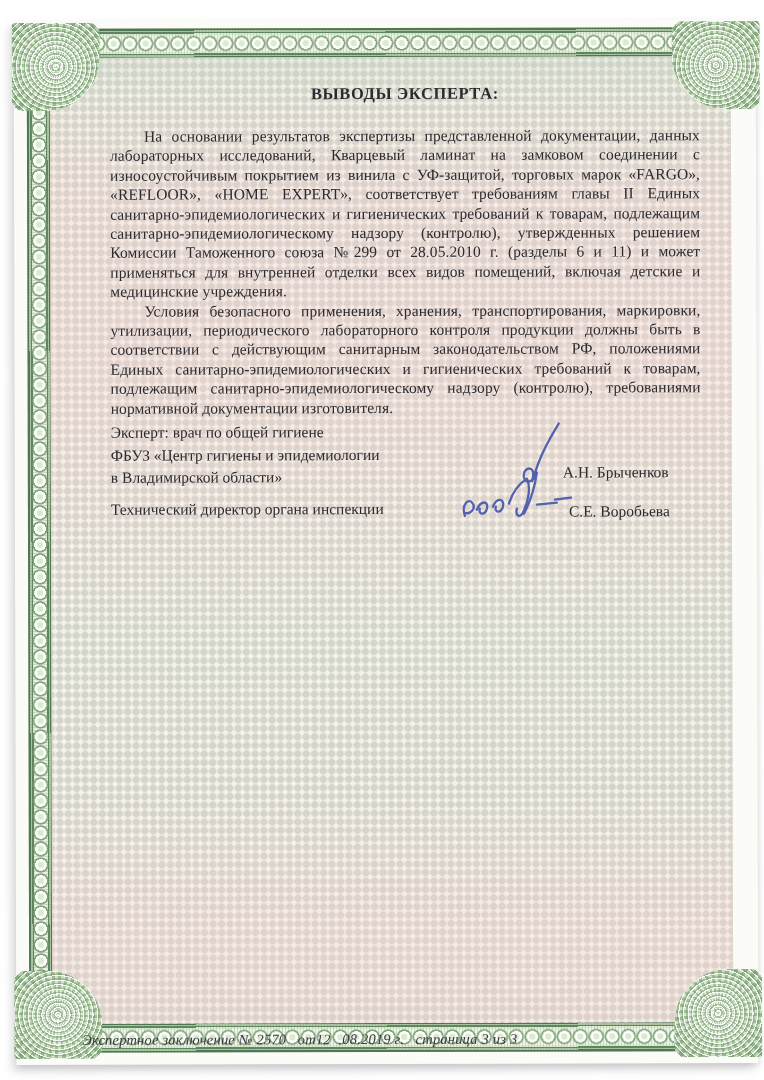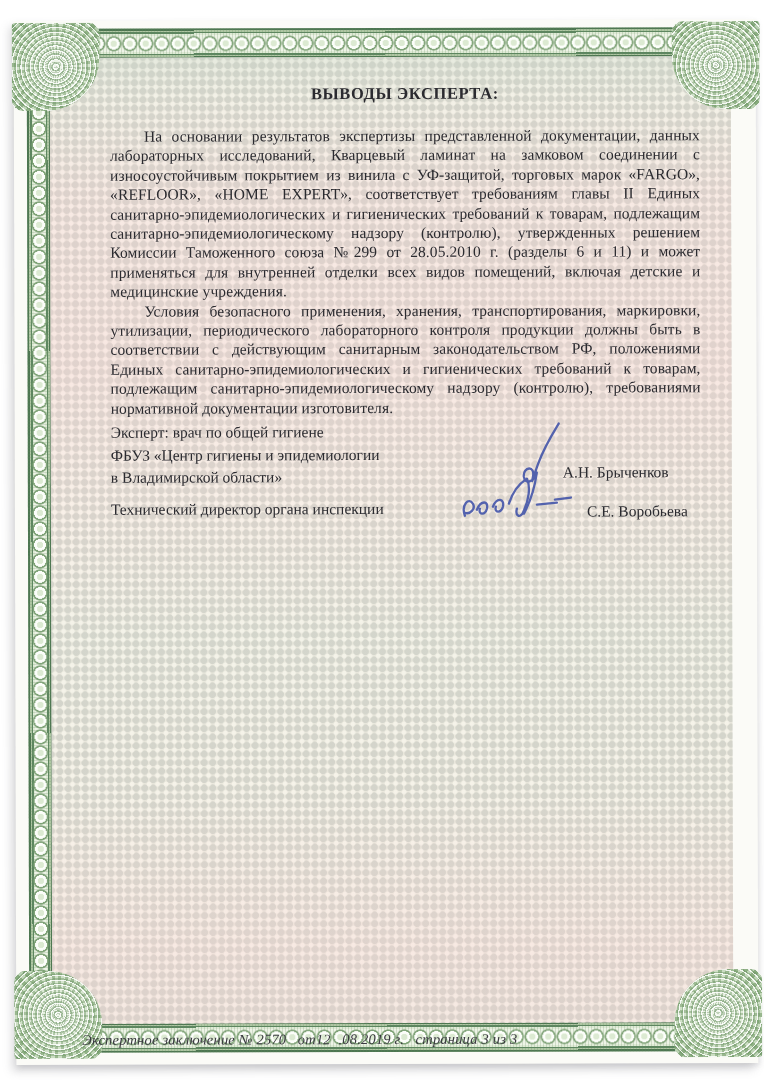--- a/index.html
+++ b/index.html
@@ -84,21 +84,21 @@
   }
   .content p{
     margin:0;font-size:15.5px;line-height:19.4px;
     text-align:justify;text-indent:34px;letter-spacing:.1px;
   }
   .sign-section{position:relative;margin-top:4px;height:118px;font-size:15.5px;}
   .role-group div{line-height:22.5px;}
   .role-group.second{margin-top:9px;}
   .sig-name{position:absolute;white-space:nowrap;}
   .sig-name.n1{left:452px;top:43px;}
-  .sig-name.n2{left:476px;top:82px;}
+  .sig-name.n2{left:458px;top:82px;}
   .sig-ink{position:absolute;left:340px;top:0;width:230px;height:112px;}
   
   .footer{
     position:absolute;left:66px;top:972px;z-index:3;
     font-style:italic;font-size:14.5px;line-height:19px;color:#3a3a40;
     letter-spacing:.2px;white-space:pre;
   }
 </style>
 </head>
 <body>

